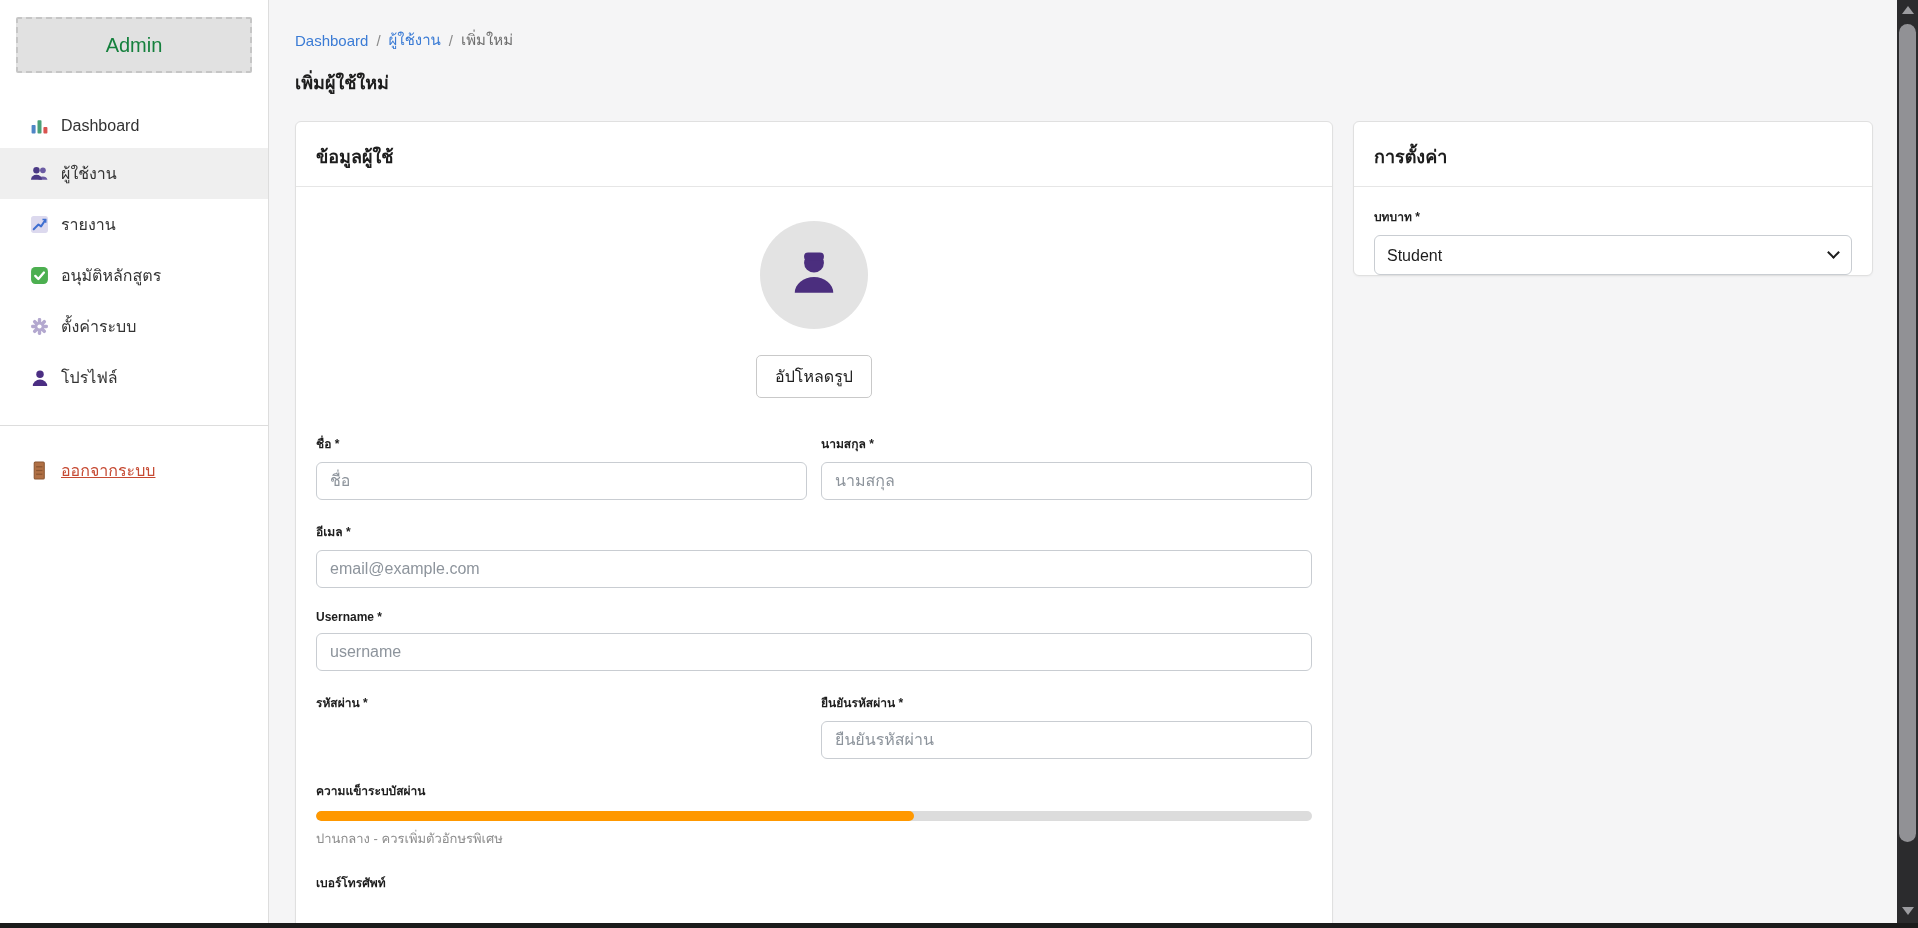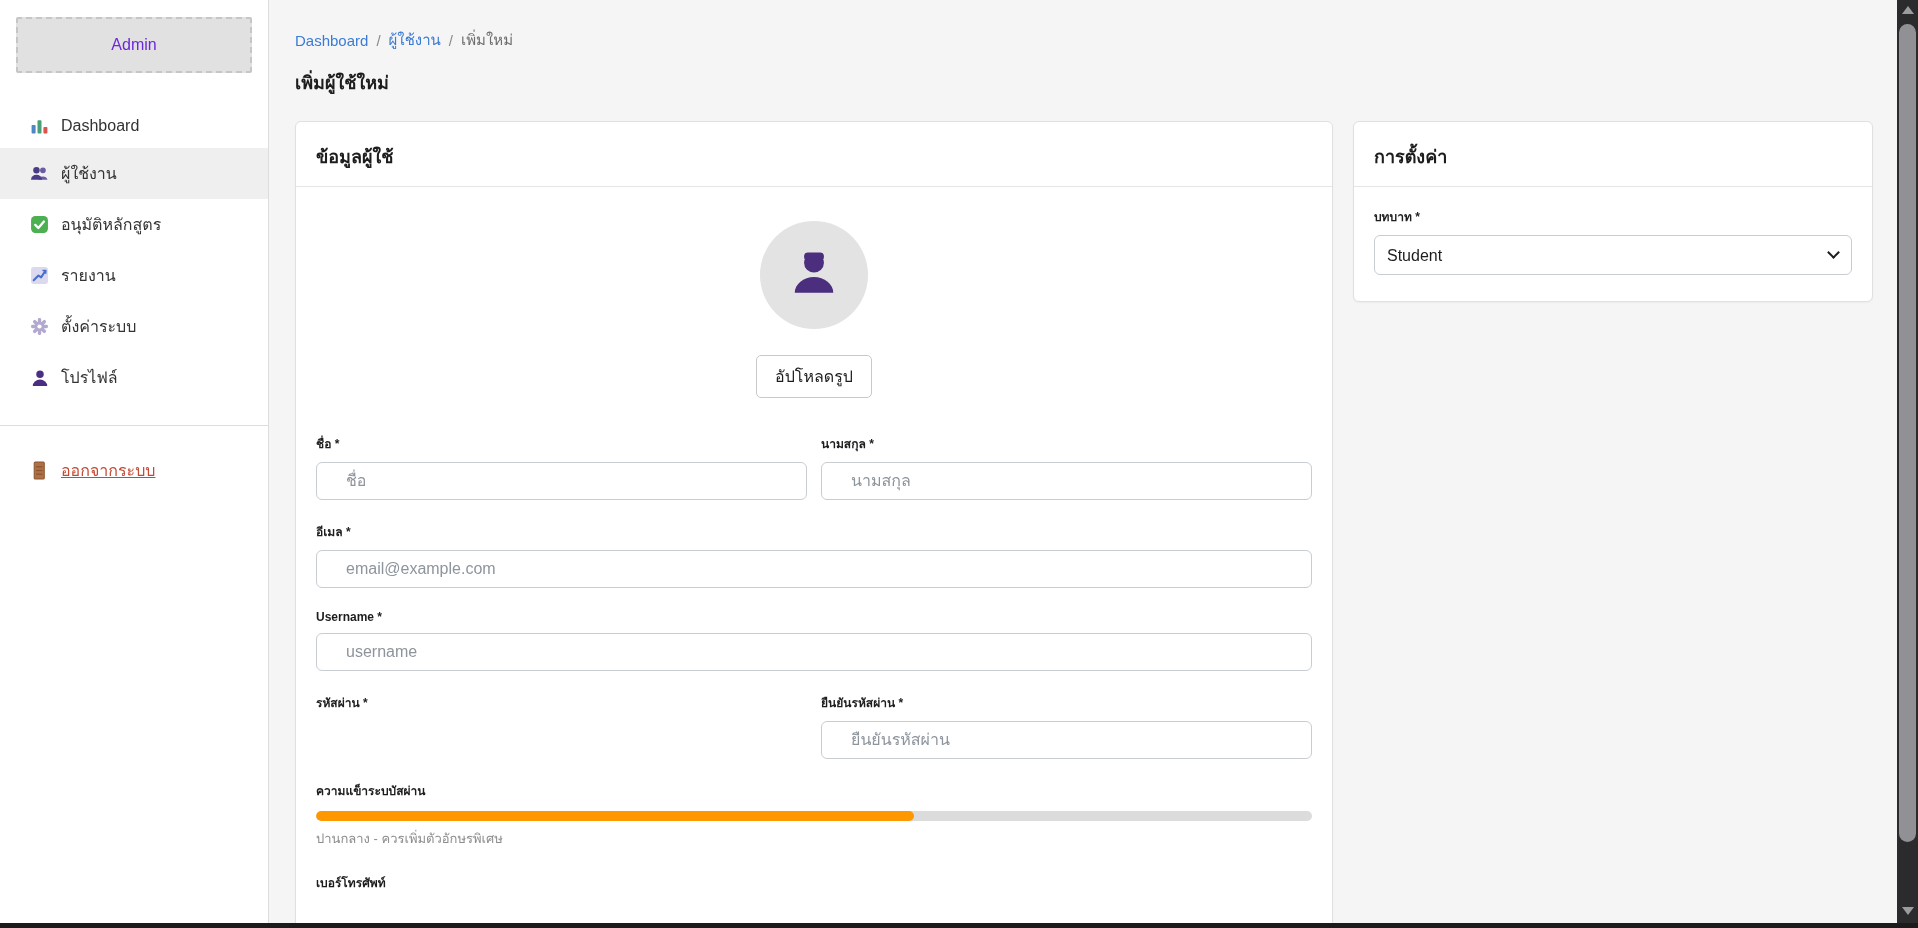--- a/index.html
+++ b/index.html
@@ -13,21 +13,21 @@
   
   .sidebar {
     width:269px; min-width:269px; height:100%;
     background:#ffffff; border-right:1px solid #dddddd;
     padding-top:17px;
   }
   .logo-box {
     margin:0 16px 30px 16px; height:56px;
     background:#e1e1e1; border:2px dashed #c6c6c6; border-radius:2px;
     display:flex; align-items:center; justify-content:center;
-    color:#6d28d9; font-size:16px;
+    color:#15803d; font-size:20px;
   }
   .nav-item {
     display:flex; align-items:center; gap:12px;
     padding:13px 20px 13px 30px;
     font-size:16px; color:#333333; cursor:pointer;
   }
   .nav-item.active { background:#efefef; }
   .nav-icon { width:19px; height:19px; display:inline-flex; align-items:center; justify-content:center; flex:0 0 19px; }
   .nav-icon svg { display:block; }
   .sidebar-divider { border:none; border-top:1px solid #dddddd; margin:22px 0 26px 0; }
@@ -52,21 +52,21 @@
   .card {
     background:#ffffff; border:1px solid #e0e0e0; border-radius:6px;
     box-shadow:0 1px 2px rgba(0,0,0,0.04);
   }
   .card-header {
     padding:20px 20px 15px 20px;
     font-size:18px; font-weight:bold; color:#1d1d1d;
     border-bottom:1px solid #e6e6e6;
   }
   .main-card { flex:1; padding-bottom:36px; }
-  .settings-card { width:520px; min-width:520px; padding-bottom:26px; }
+  .settings-card { width:520px; min-width:520px; }
   .card-body { padding:0 20px; }
 
   
   .avatar-section { display:flex; flex-direction:column; align-items:center; margin-top:34px; }
   .avatar-circle {
     width:108px; height:108px; border-radius:50%;
     background:#e3e3e3; display:flex; align-items:center; justify-content:center;
   }
   .upload-btn {
     margin-top:26px; background:#ffffff; border:1px solid #c9c9c9; border-radius:5px;
@@ -75,21 +75,21 @@
   }
 
   
   .form-area { margin-top:36px; }
   .field-row { display:flex; gap:14px; }
   .field-group { margin-bottom:22px; }
   .field-row .field-group { flex:1; }
   .field-label { display:block; font-size:12px; font-weight:bold; color:#1d1d1d; margin-bottom:9px; }
   .text-input {
     width:100%; height:38px; border:1px solid #c9cdd2; border-radius:6px;
-    padding:0 29px; font-size:16px; color:#222; background:#fff;
+    padding:0 13px; font-size:16px; color:#222; background:#fff;
     font-family:inherit;
   }
   .text-input::placeholder { color:#8d949c; }
 
   .strength-group { margin-bottom:24px; }
   .strength-bar-track {
     margin-top:11px; height:10px; border-radius:5px; background:#dcdcdc; overflow:hidden;
   }
   .strength-bar-fill { height:100%; border-radius:5px; }
   .strength-hint { margin-top:7px; font-size:13px; color:#8c8c8c; }
@@ -157,36 +157,36 @@
             <circle cx="6.8" cy="5" r="3.4" fill="#4b3a85"></circle>
             <path d="M1 15 a5.8 5.2 0 0 1 11.6 0 z" fill="#4b3a85"></path>
           </svg>
         </span>
         <span>ผู้ใช้งาน</span>
       </div>
 
       <div class="nav-item">
         <span class="nav-icon">
           <svg width="19" height="19" viewBox="0 0 18 18">
-            <rect x="1" y="1" width="16" height="16" rx="4" fill="#4caf50"></rect>
-            <path d="M5 9.4 l2.9 2.9 L13.2 6.2" stroke="#ffffff" stroke-width="2.2" fill="none" stroke-linecap="round" stroke-linejoin="round"></path>
-          </svg>
-        </span>
-        <span>อนุมัติหลักสูตร</span>
-      </div>
-
-      <div class="nav-item">
-        <span class="nav-icon">
-          <svg width="19" height="19" viewBox="0 0 18 18">
             <rect x="1" y="1" width="16" height="16" rx="2.5" fill="#dcd9ee"></rect>
             <path d="M3.5 13.5 L8 9 L10.5 10.8 L14.5 4.8" stroke="#3f6fd1" stroke-width="1.9" fill="none" stroke-linecap="round" stroke-linejoin="round"></path>
             <path d="M11.8 4.2 L14.9 4.2 L14.9 7.3" fill="none" stroke="#3f6fd1" stroke-width="1.4"></path>
           </svg>
         </span>
         <span>รายงาน</span>
+      </div>
+
+      <div class="nav-item">
+        <span class="nav-icon">
+          <svg width="19" height="19" viewBox="0 0 18 18">
+            <rect x="1" y="1" width="16" height="16" rx="4" fill="#4caf50"></rect>
+            <path d="M5 9.4 l2.9 2.9 L13.2 6.2" stroke="#ffffff" stroke-width="2.2" fill="none" stroke-linecap="round" stroke-linejoin="round"></path>
+          </svg>
+        </span>
+        <span>อนุมัติหลักสูตร</span>
       </div>
 
       <div class="nav-item">
         <span class="nav-icon">
           <svg width="19" height="19" viewBox="0 0 18 18">
             <g fill="#b3a8cf">
               <rect x="7.4" y="1" width="3.2" height="16" rx="1.3"></rect>
               <rect x="1" y="7.4" width="16" height="3.2" rx="1.3"></rect>
               <rect x="7.4" y="1" width="3.2" height="16" rx="1.3" transform="rotate(45 9 9)"></rect>
               <rect x="7.4" y="1" width="3.2" height="16" rx="1.3" transform="rotate(-45 9 9)"></rect>

